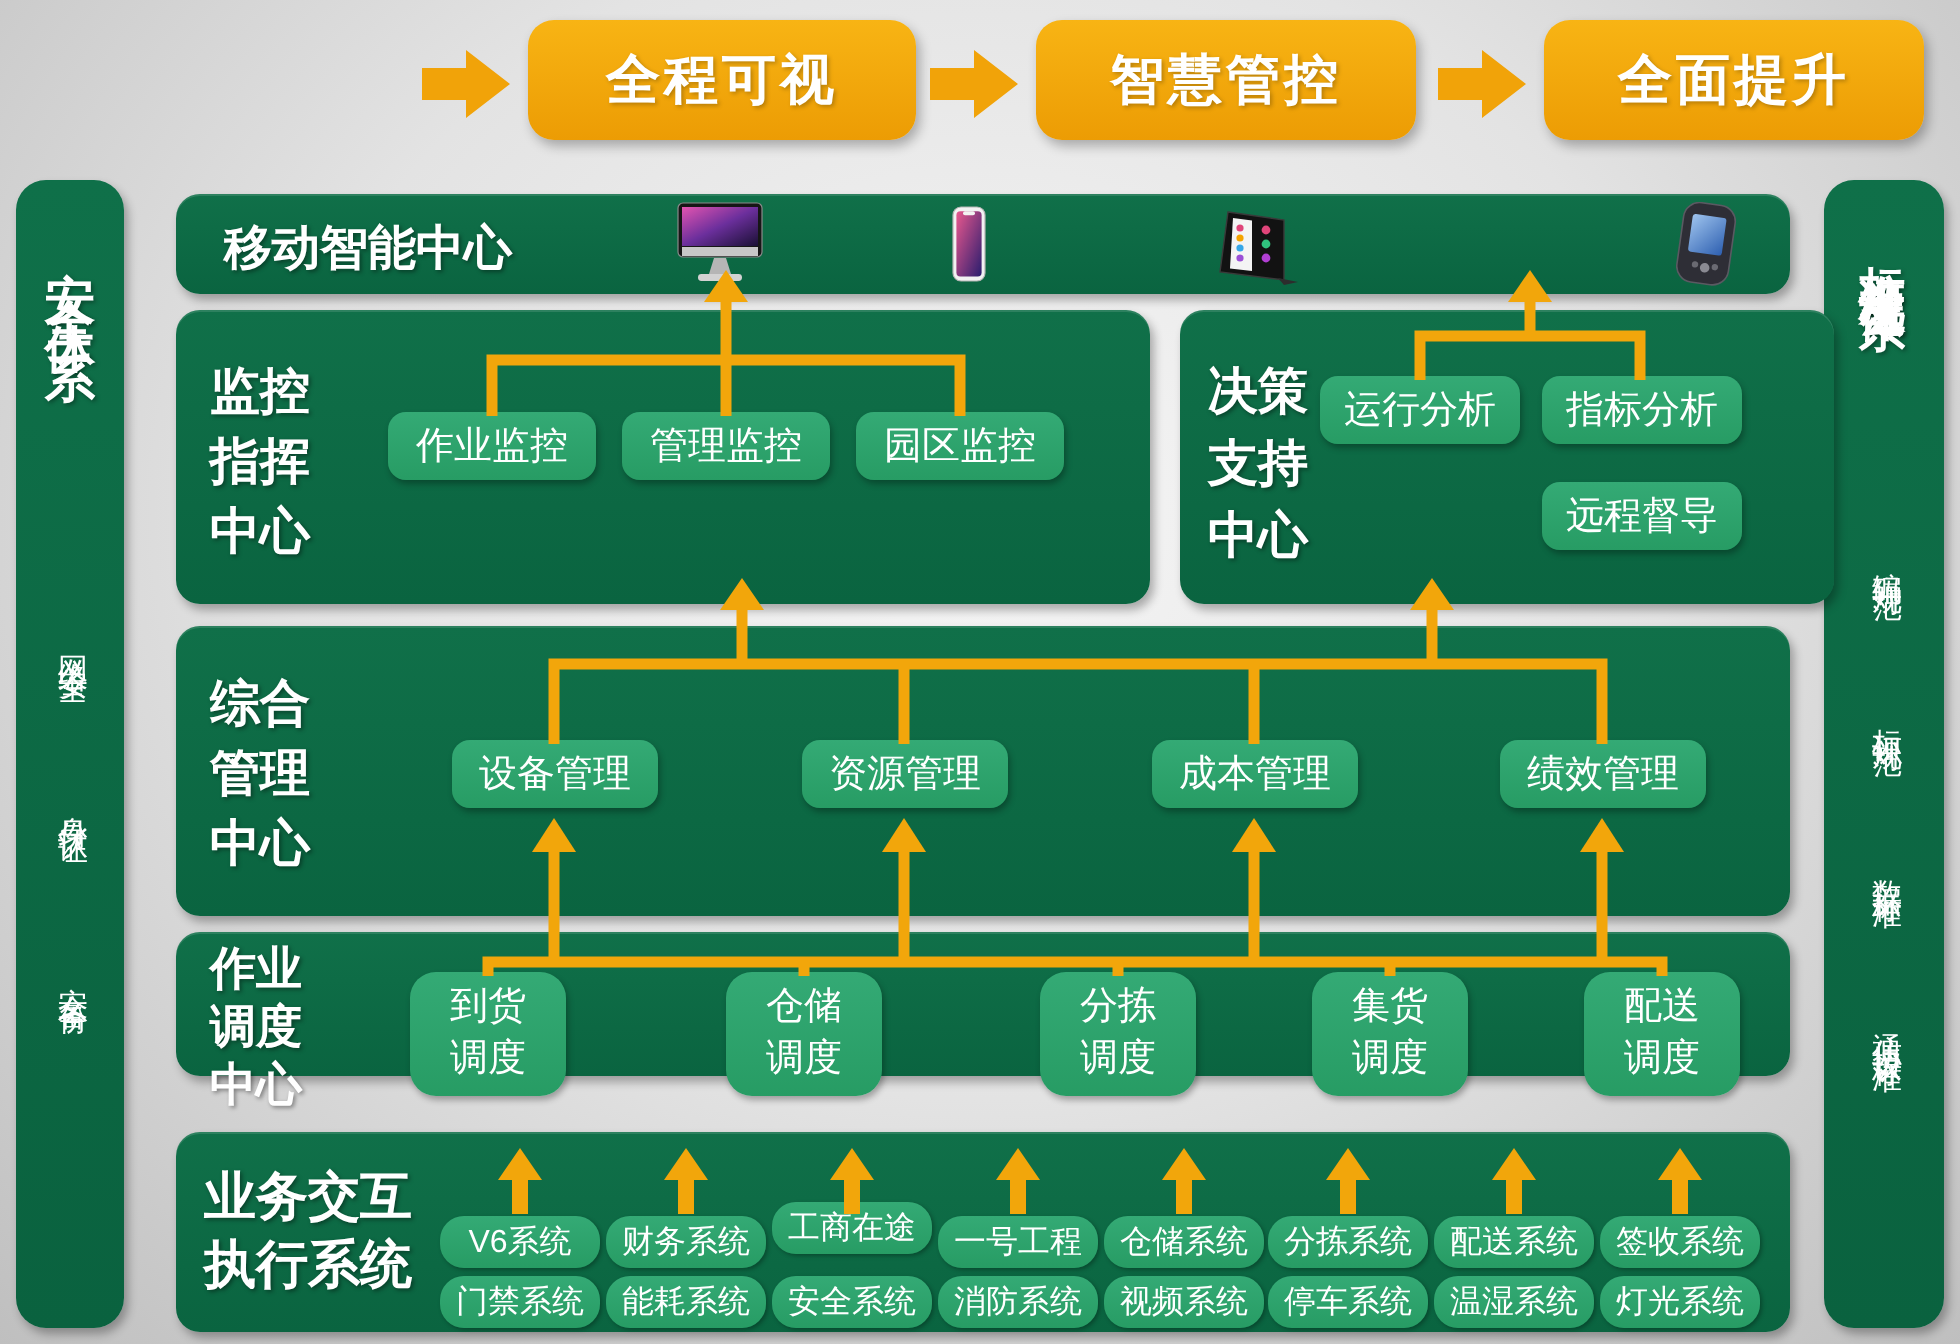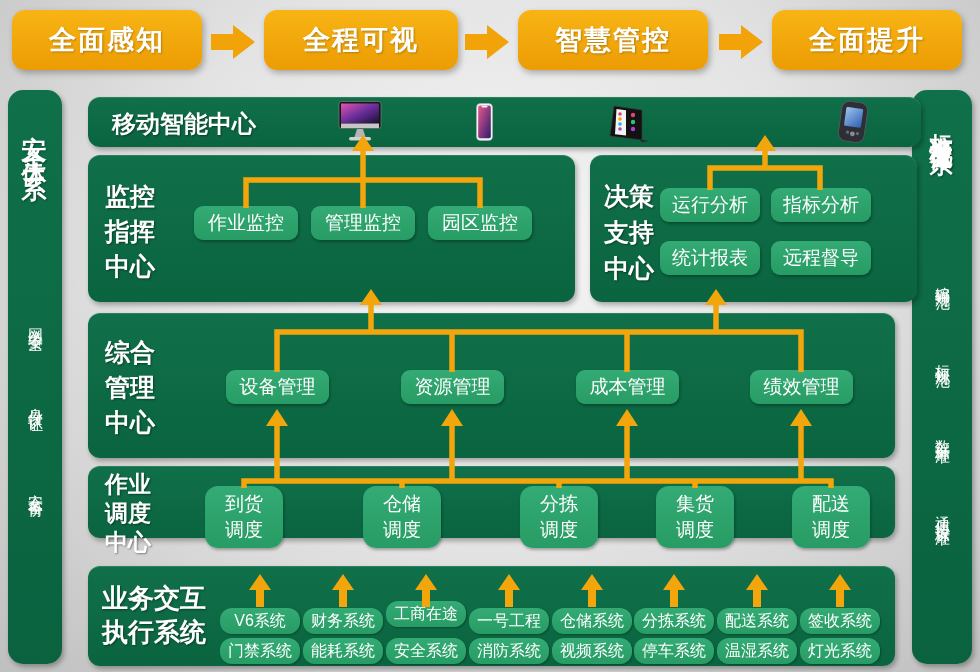--- a/index.html
+++ b/index.html
@@ -50,21 +50,20 @@
     box-shadow:1px 1px 2px rgba(0,0,0,.3);white-space:nowrap;
   }
   .overlay{position:absolute;left:0;top:0;z-index:10;pointer-events:none;}
   .bar-icon{position:absolute;}
 </style>
 </head>
 <body>
 
 <div class="stage">
 
-  <div class="flow-btn" style="left:12px;width:190px;">全面感知</div>
   <svg class="flow-arrow" style="left:211px;" width="46" height="36">
       <polygon points="0,10 22,10 22,1 44,18 22,35 22,26 0,26" fill="#f1a309"></polygon>
     </svg>
   <div class="flow-btn" style="left:264px;width:194px;">全程可视</div>
   <svg class="flow-arrow" style="left:465px;" width="46" height="36">
       <polygon points="0,10 22,10 22,1 44,18 22,35 22,26 0,26" fill="#f1a309"></polygon>
     </svg>
   <div class="flow-btn" style="left:518px;width:190px;">智慧管控</div>
   <svg class="flow-arrow" style="left:719px;" width="46" height="36">
       <polygon points="0,10 22,10 22,1 44,18 22,35 22,26 0,26" fill="#f1a309"></polygon>
@@ -79,21 +78,21 @@
   </div>
 
   <div class="sidebar" style="left:912px;width:60px;">
     <div class="v-text v-title-sm" style="top:24px;">标准规范体系</div>
     <div class="v-text v-item" style="top:184px;">编码规范</div>
     <div class="v-text v-item" style="top:262px;">标识规范</div>
     <div class="v-text v-item" style="top:338px;">数据标准</div>
     <div class="v-text v-item" style="top:414px;">通信协议标准</div>
   </div>
 
-  <div class="panel" style="left:88px;top:97px;width:807px;height:50px;padding-left:26px;">
+  <div class="panel" style="left:88px;top:97px;width:807px;height:50px;">
     <div class="panel-title" style="left:24px;top:11px;font-size:24px;">移动智能中心</div>
     <svg class="bar-icon" style="left:250px;top:4px;" width="44" height="42">
       <defs>
           <linearGradient id="scr" x1="0" y1="0" x2="1" y2="1">
         <stop offset="0" stop-color="#e254b0"></stop>
             <stop offset="0.5" stop-color="#6b2f9c"></stop>
             <stop offset="1" stop-color="#1a1034"></stop>
       </linearGradient>
         </defs>
       <rect x="1" y="0.5" width="42" height="27" rx="2.5" fill="#161616" stroke="#8a8a8a" stroke-width="0.6"></rect>
@@ -152,21 +151,20 @@
   </div>
 
   <div class="panel" style="left:590px;top:155px;width:305px;height:147px;padding-left:22px;">
     <div class="panel-title" style="left:14px;top:23px;font-size:25px;line-height:36px;">
       <div>决策</div>
       <div>支持</div>
       <div>中心</div>
     </div>
     <div class="chip" style="left:70px;top:33px;width:100px;">运行分析</div>
     <div class="chip" style="left:181px;top:33px;width:100px;">指标分析</div>
-    <div class="chip" style="left:70px;top:86px;width:100px;">统计报表</div>
     <div class="chip" style="left:181px;top:86px;width:100px;">远程督导</div>
   </div>
 
   <div class="panel" style="left:88px;top:313px;width:807px;height:145px;">
     <div class="panel-title" style="left:17px;top:22px;font-size:25px;line-height:35px;">
       <div>综合</div>
       <div>管理</div>
       <div>中心</div>
     </div>
     <div class="chip" style="left:138px;top:57px;width:103px;">设备管理</div>

